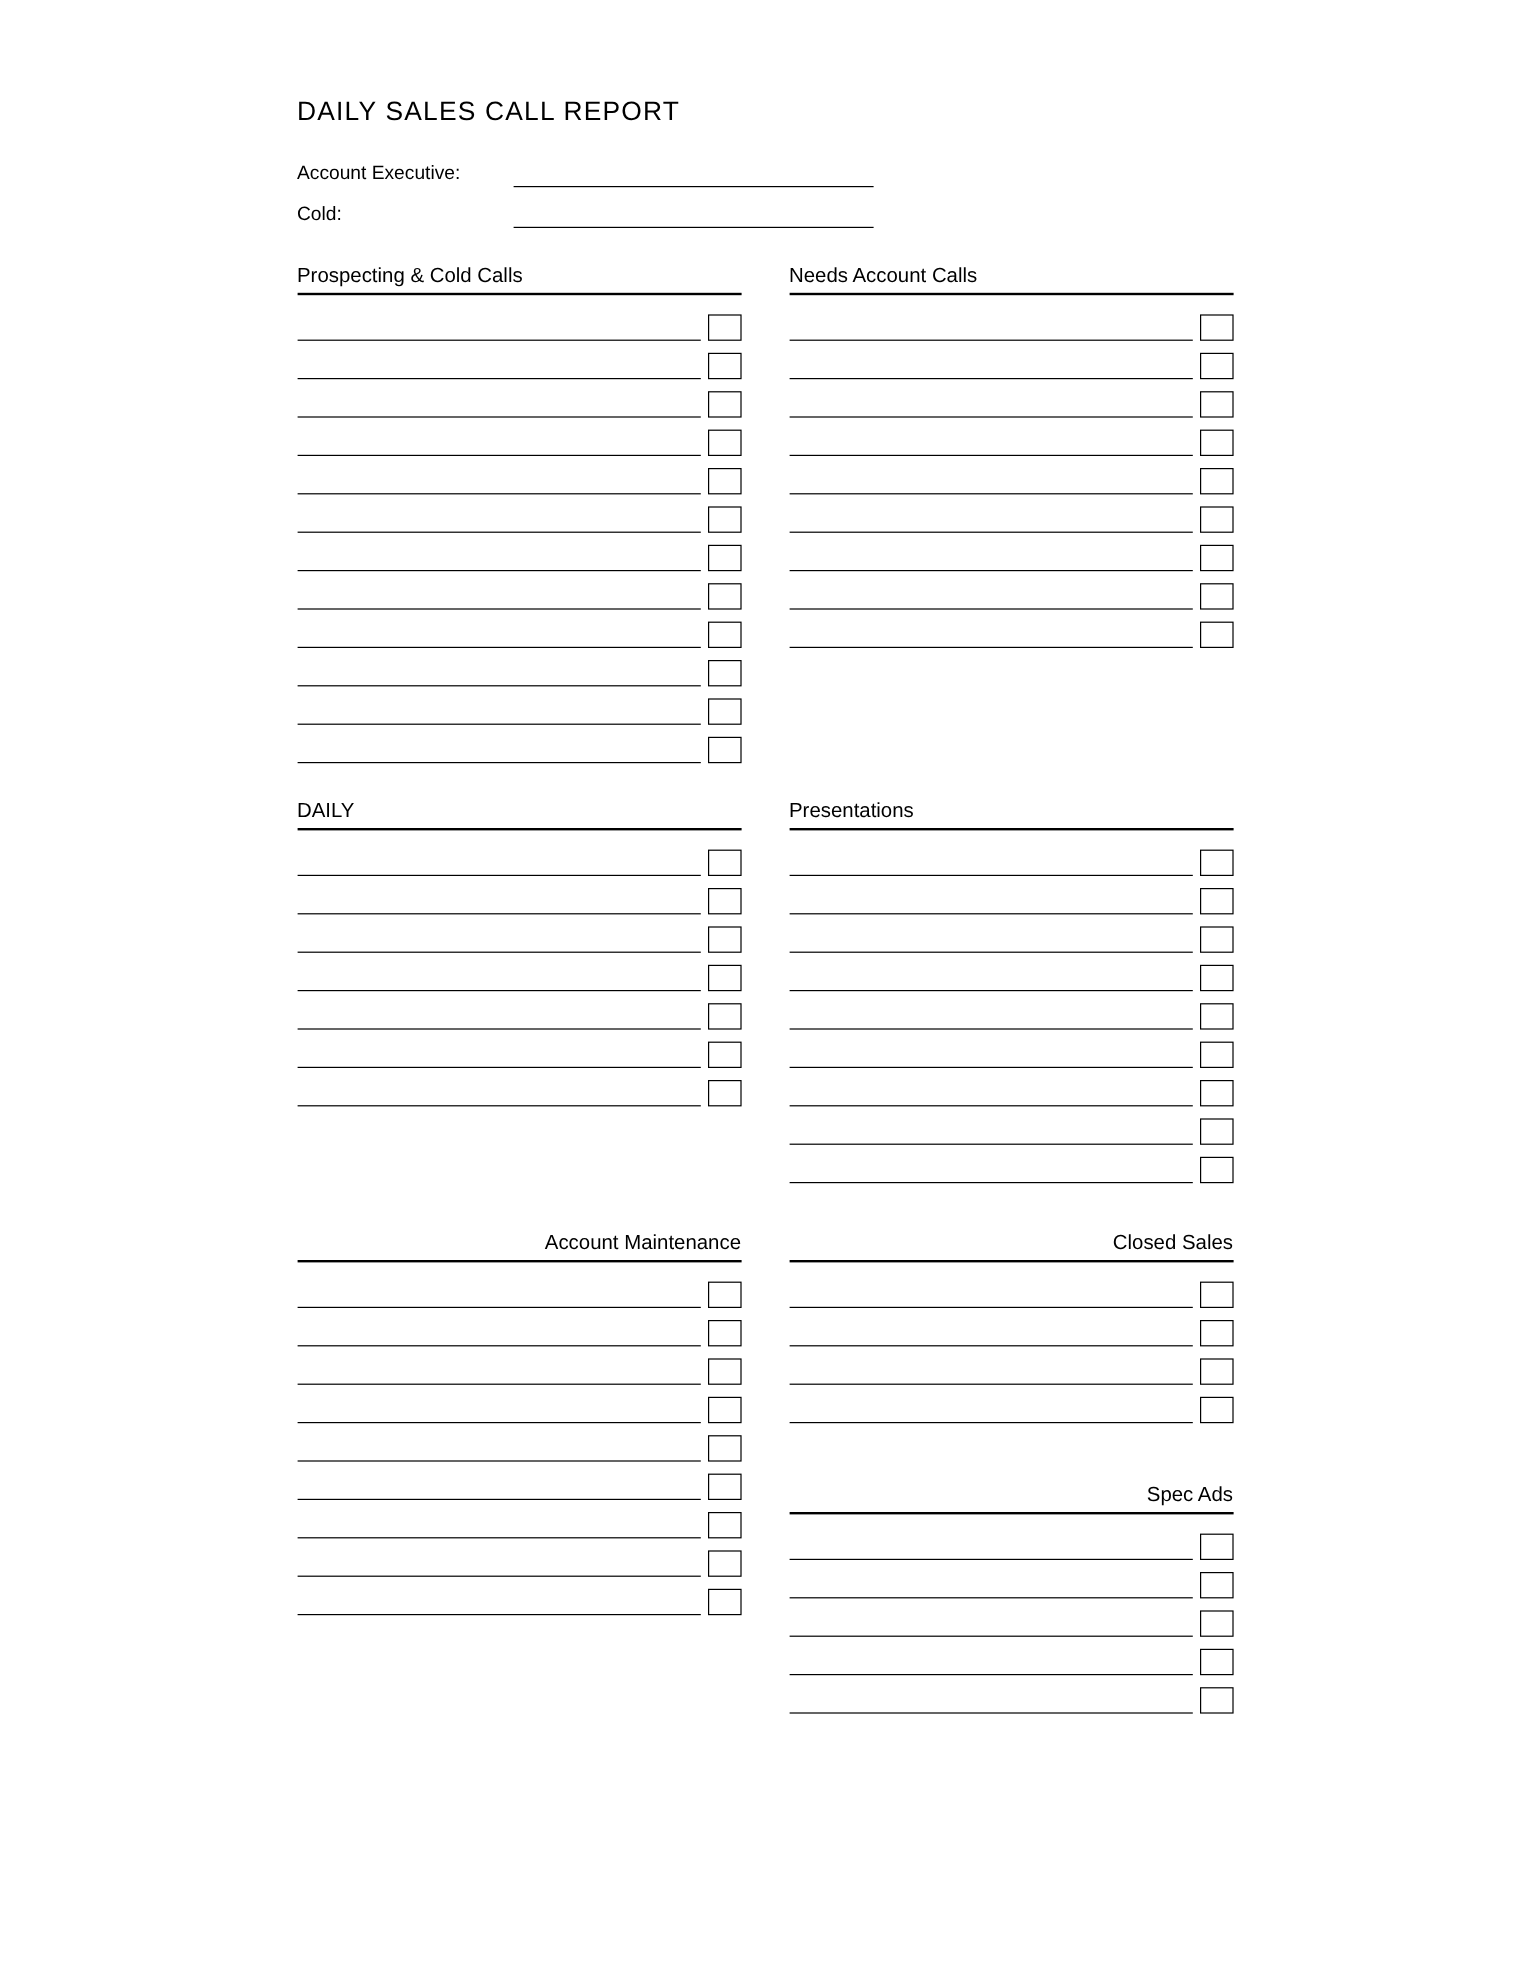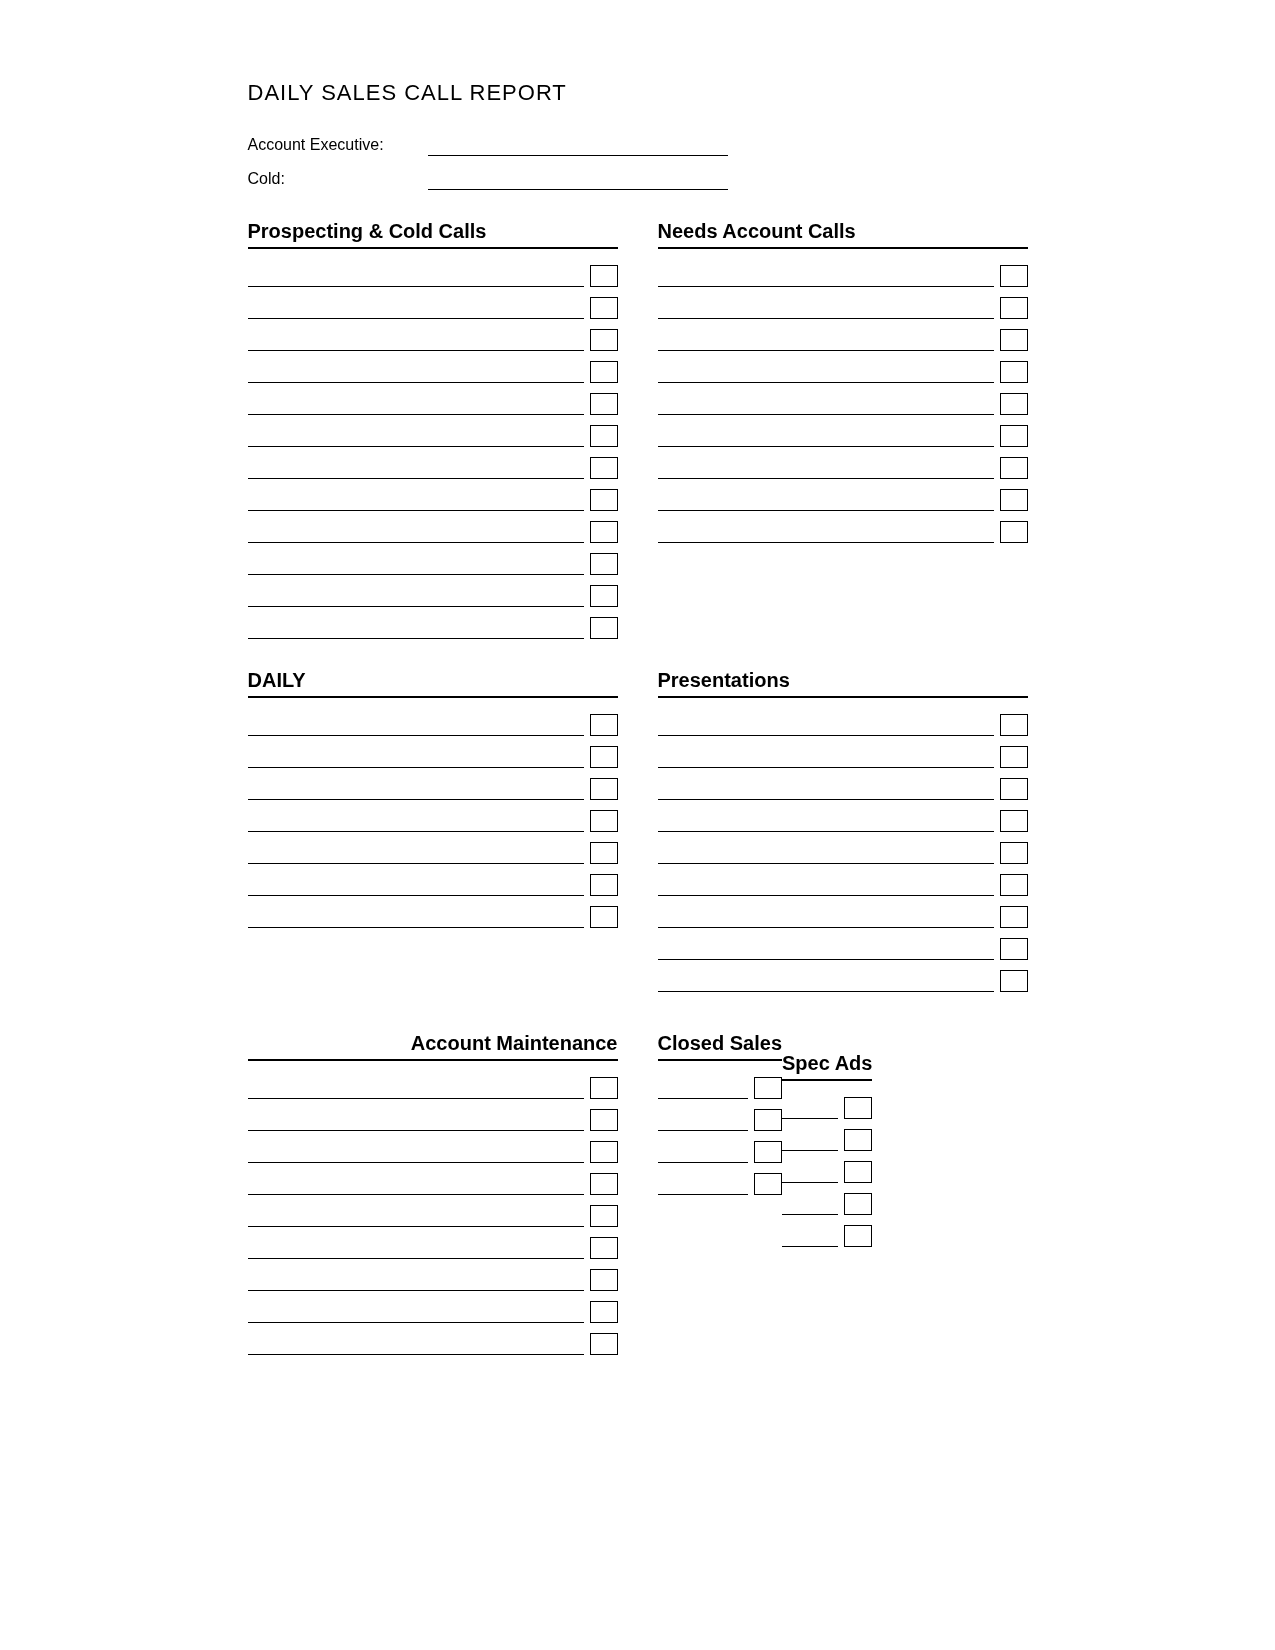--- a/index.html
+++ b/index.html
@@ -51,22 +51,22 @@
       flex: 0 0 300px;
       border-bottom: 1.5px solid #000;
       height: 20px;
     }
 
     .section {
       margin-bottom: 30px;
     }
 
     .section-title {
-      font-size: 20px;
-      font-weight: bold;
+      font-size: 17px;
+      font-weight: normal;
       border-bottom: 2px solid #000;
       padding-bottom: 4px;
       margin-bottom: 16px;
     }
 
     .row-list {
       width: 100%;
     }
 
     .form-row {
@@ -326,21 +326,21 @@
             <div class="form-row-line"></div>
             <div class="form-row-box"></div>
           </div>
         <div class="form-row">
             <div class="form-row-line"></div>
             <div class="form-row-box"></div>
           </div>
       </div>
     </div>
 
-    <div style="display: flex; flex-direction: row; gap: 0;">
+    <div style="display: flex; flex-direction: column; gap: 0;">
 
       <div class="section">
         <div class="section-title">Closed Sales</div>
         <div class="row-list">
           <div class="form-row">
               <div class="form-row-line"></div>
               <div class="form-row-box"></div>
             </div>
           <div class="form-row">
               <div class="form-row-line"></div>

